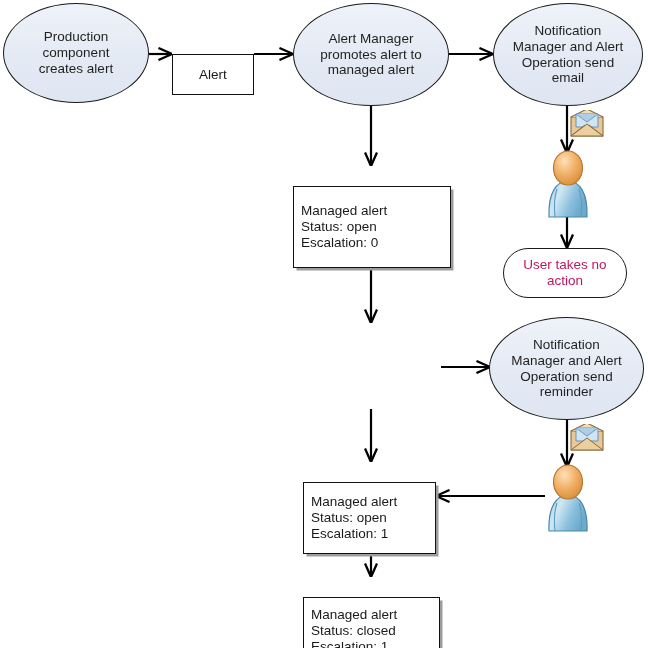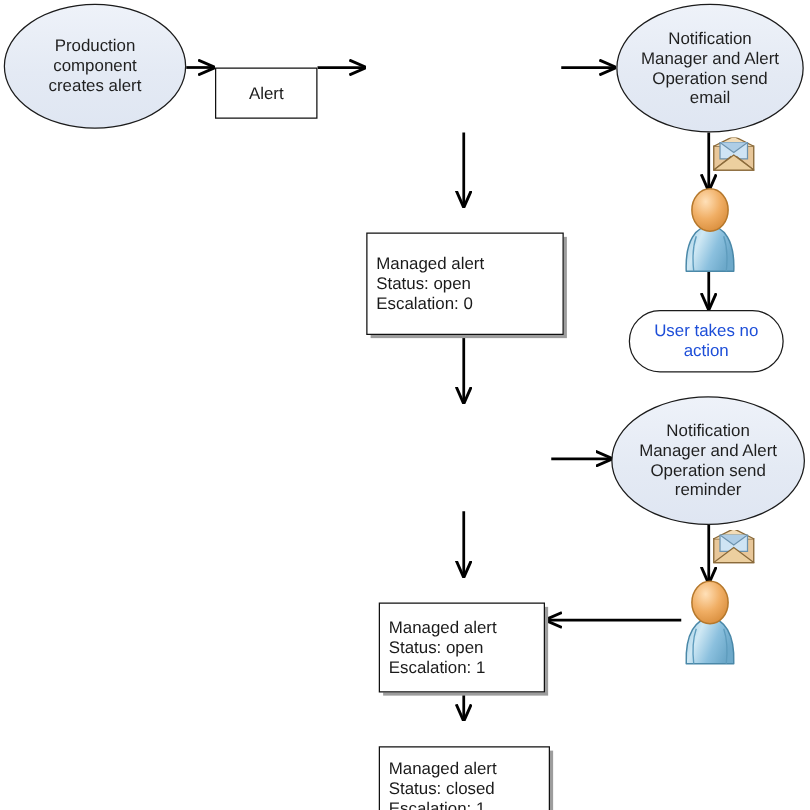--- a/index.html
+++ b/index.html
@@ -57,21 +57,21 @@
     padding: 3px 7px;
     margin-top: 20px;
   }
   .rect.center { justify-content: center; text-align: center; }
   
   .stadium {
     border: 1.5px solid #1b1b1b;
     background: #ffffff;
     border-radius: 999px;
     font-size: 13.5px;
-    color: #1d4ed8;
+    color: #be185d;
     padding: 2px 12px;
   }
   .caption {
     position: absolute;
     font-size: 13.5px;
     color: #1f1f1f;
     line-height: 1.25;
     text-align: left;
     white-space: pre-line;
   }
@@ -120,20 +120,23 @@
       <line x1="371" y1="534" x2="371" y2="576" marker-end="url(#arrow)"></line>
     </g>
   </svg>
 
   <div class="node ellipse" style="left:3px; top:3px; width:146px; height:100px;">Production
 component
 creates alert</div>
 
   <div class="node rect center" style="left:172px; top:34px; width:82px; height:41px; box-shadow:none;">Alert</div>
 
+  <div class="node ellipse" style="left:293px; top:3px; width:156px; height:103px;">Alert Manager
+promotes alert to
+managed alert</div>
 
   <div class="node ellipse" style="left:493px; top:3px; width:150px; height:103px;">Notification
 Manager and Alert
 Operation send
 email</div>
 
   <div class="node rect" style="left:293px; top:166px; width:158px; height:82px;">Managed alert
 Status: open
 Escalation: 0</div>
 

